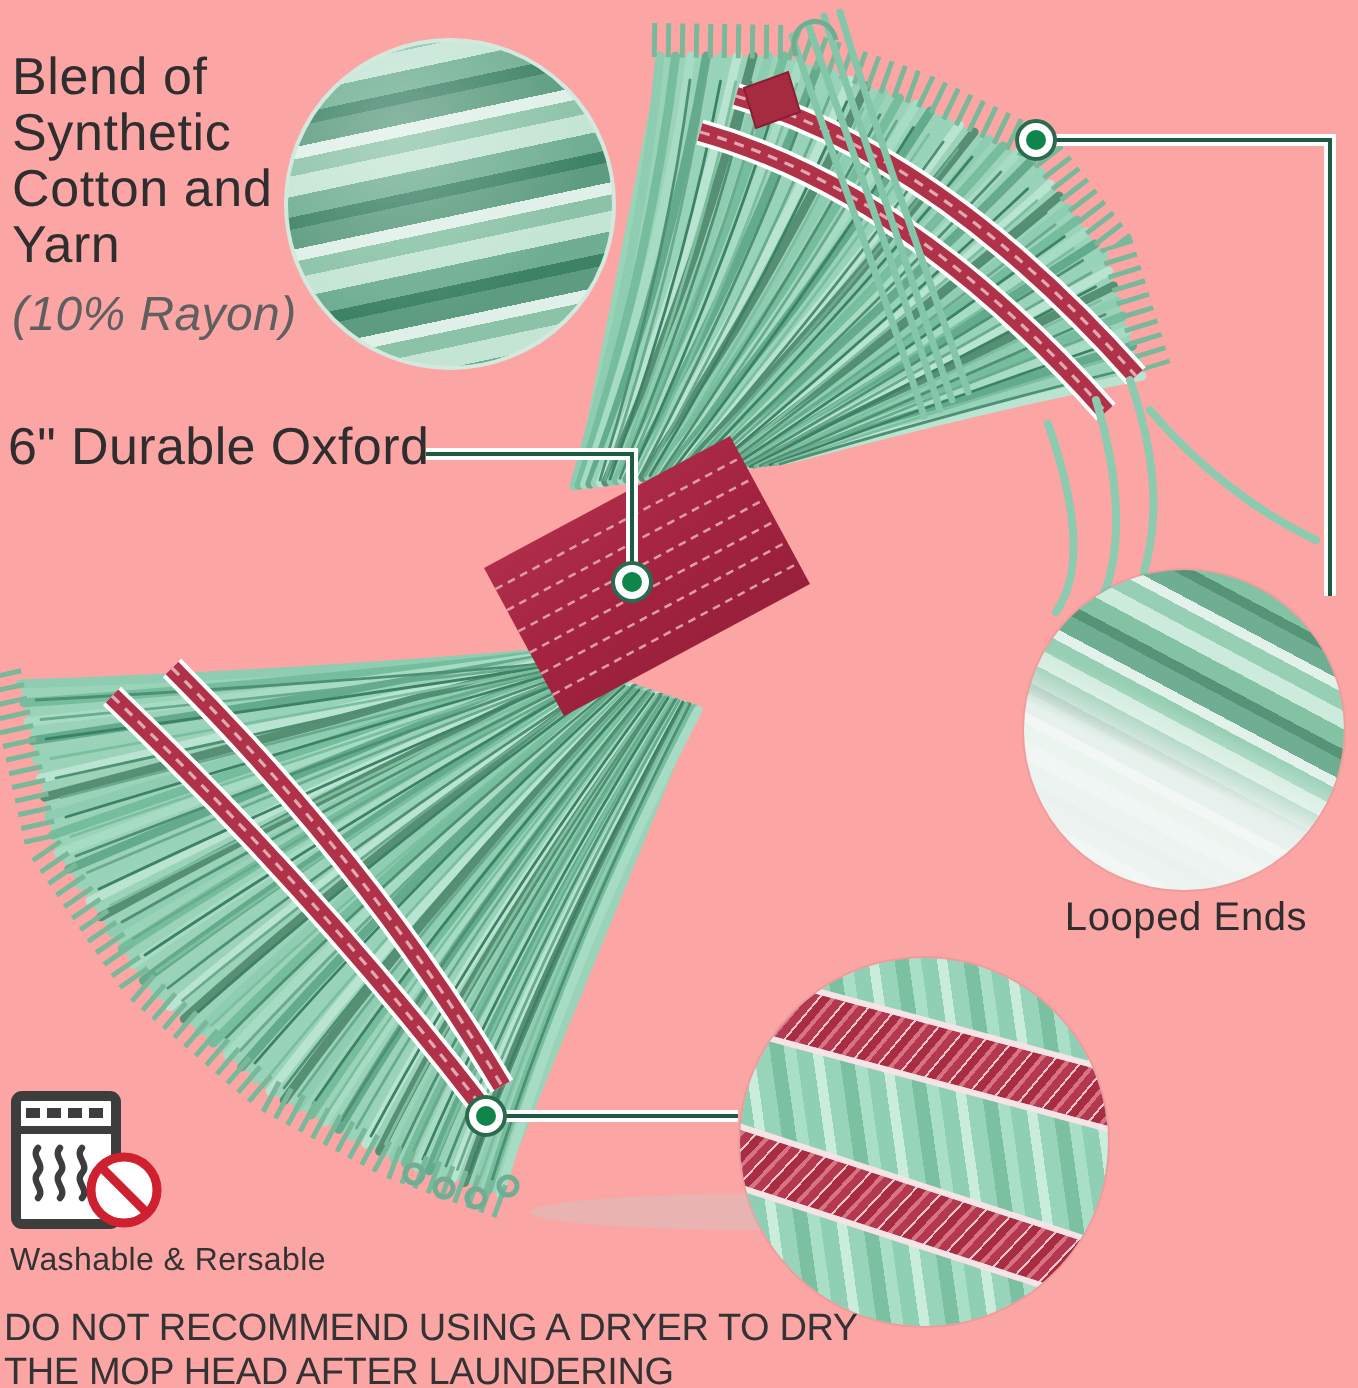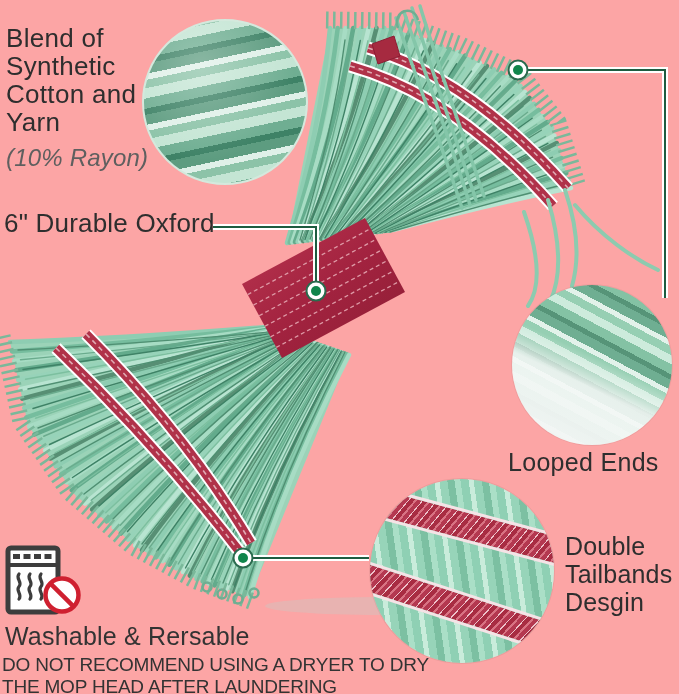--- a/index.html
+++ b/index.html
@@ -25,23 +25,23 @@
     background:repeating-linear-gradient(115deg,#a82c42 0 4px,#d87383 4px 6px,#b43850 6px 10px,#eec3cb 10px 11px);
     border-top:3px solid #f5e3e6;border-bottom:3px solid #f5e3e6;}
   .tband1{top:32px;transform:rotate(15deg);}
   .tband2{top:116px;transform:rotate(18deg);}
 
   
   .label{position:absolute;color:#2e2e2e;font-weight:500;}
   .blend-label{left:6px;top:24px;font-size:26px;line-height:28px;letter-spacing:.3px;}
   .blend-note{margin-top:8px;font-size:24px;font-weight:400;color:#5f5f5f;letter-spacing:.2px;font-style:italic;}
   .headband-label{left:4px;top:208px;font-size:26px;line-height:30px;letter-spacing:.2px;}
-  .looped-label{left:508px;top:448px;width:170px;text-align:left;font-size:25px;letter-spacing:.3px;}
+  .looped-label{left:508px;top:448px;width:170px;text-align:center;font-size:20px;letter-spacing:.3px;}
   .tailbands-label{left:565px;top:532px;font-size:25px;line-height:28px;letter-spacing:.2px;}
-  .washable-label{left:5px;top:622px;font-size:25px;color:#333;letter-spacing:.2px;}
+  .washable-label{left:5px;top:622px;font-size:16px;color:#333;letter-spacing:.2px;}
   .warning-label{left:2px;top:654px;font-size:19px;line-height:22px;color:#333;letter-spacing:-0.2px;}
 
   
   .fringe{fill:none;stroke:#7ab89a;stroke-width:17;stroke-dasharray:2.5 4.5;}
   .stripe-casing{fill:none;stroke:#ffffff;stroke-width:13;}
   .stripe-red{fill:none;stroke:#b03249;stroke-width:9;}
   .stripe-mid{fill:none;stroke:#e0a9b2;stroke-width:1.6;stroke-dasharray:5 4;}
   .tail-strand{fill:none;stroke:#84c6a9;stroke-width:3.5;stroke-linecap:round;}
   .hang-strand{fill:none;stroke:#8ccbaf;stroke-width:4;stroke-linecap:round;}
   .tip-loop{fill:none;stroke:#6fae92;stroke-width:2.5;}
@@ -330,25 +330,20 @@
     <div>Yarn</div>
     <div class="blend-note">(10% Rayon)</div>
   </div>
 
   <div class="label headband-label">
     <div>6" Durable Oxford</div>
   </div>
 
   <div class="label looped-label">Looped Ends</div>
 
-  <div class="label tailbands-label">
-    <div>Double</div>
-    <div>Tailbands</div>
-    <div>Desgin</div>
-  </div>
 
   <svg style="position:absolute;left:2px;top:542px;" width="80" height="76" viewBox="0 0 80 76">
     <rect x="6" y="6" width="50" height="64" rx="3" fill="#ffffff" stroke="#3d3d3d" stroke-width="5"></rect>
     <line x1="6" y1="23" x2="56" y2="23" stroke="#3d3d3d" stroke-width="4"></line>
     <g fill="#3d3d3d">
       <rect x="11" y="12" width="7" height="5"></rect>
       <rect x="21.5" y="12" width="7" height="5"></rect>
       <rect x="32" y="12" width="7" height="5"></rect>
       <rect x="42.5" y="12" width="7" height="5"></rect>
     </g>

